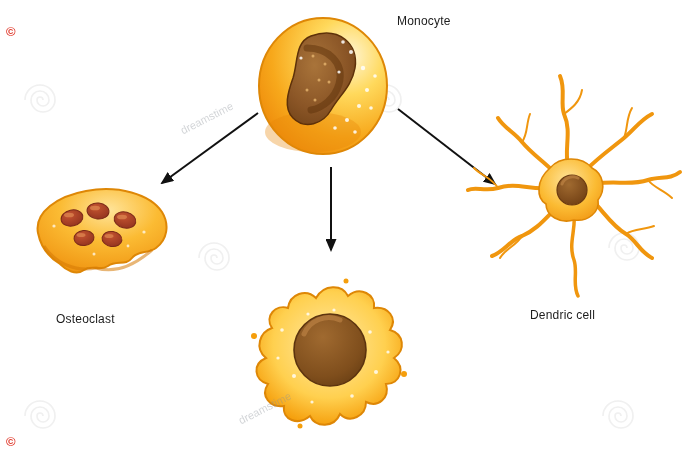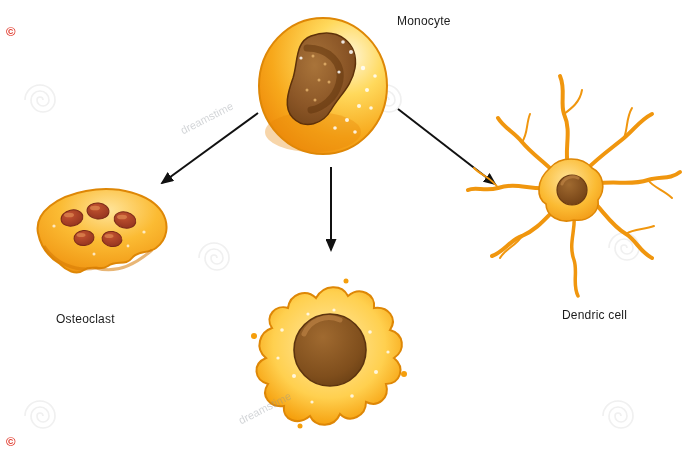--- a/index.html
+++ b/index.html
@@ -22,21 +22,21 @@
     transform:rotate(-27deg);white-space:nowrap;
   }
   
   #cell-monocyte{left:255px;top:12px;}
   #cell-osteoclast{left:24px;top:178px;}
   #cell-macrophage{left:242px;top:276px;}
   #cell-dendritic{left:464px;top:68px;}
   #lbl-monocyte{left:397px;top:14px;}
   #lbl-osteoclast{left:56px;top:288px;margin-top:24px;}
   #lbl-macrophage{left:286px;top:430px;}
-  #lbl-dendritic{left:530px;top:308px;margin-left:32px;}
+  #lbl-dendritic{left:530px;top:308px;}
   #wm-copy-tl{left:6px;top:24px;}
   #wm-copy-bl{left:6px;top:434px;}
   #wm-brand-1{left:178px;top:112px;}
   #wm-brand-2{left:236px;top:402px;}
 </style>
 </head>
 <body>
 
 <div class="stage">
 

